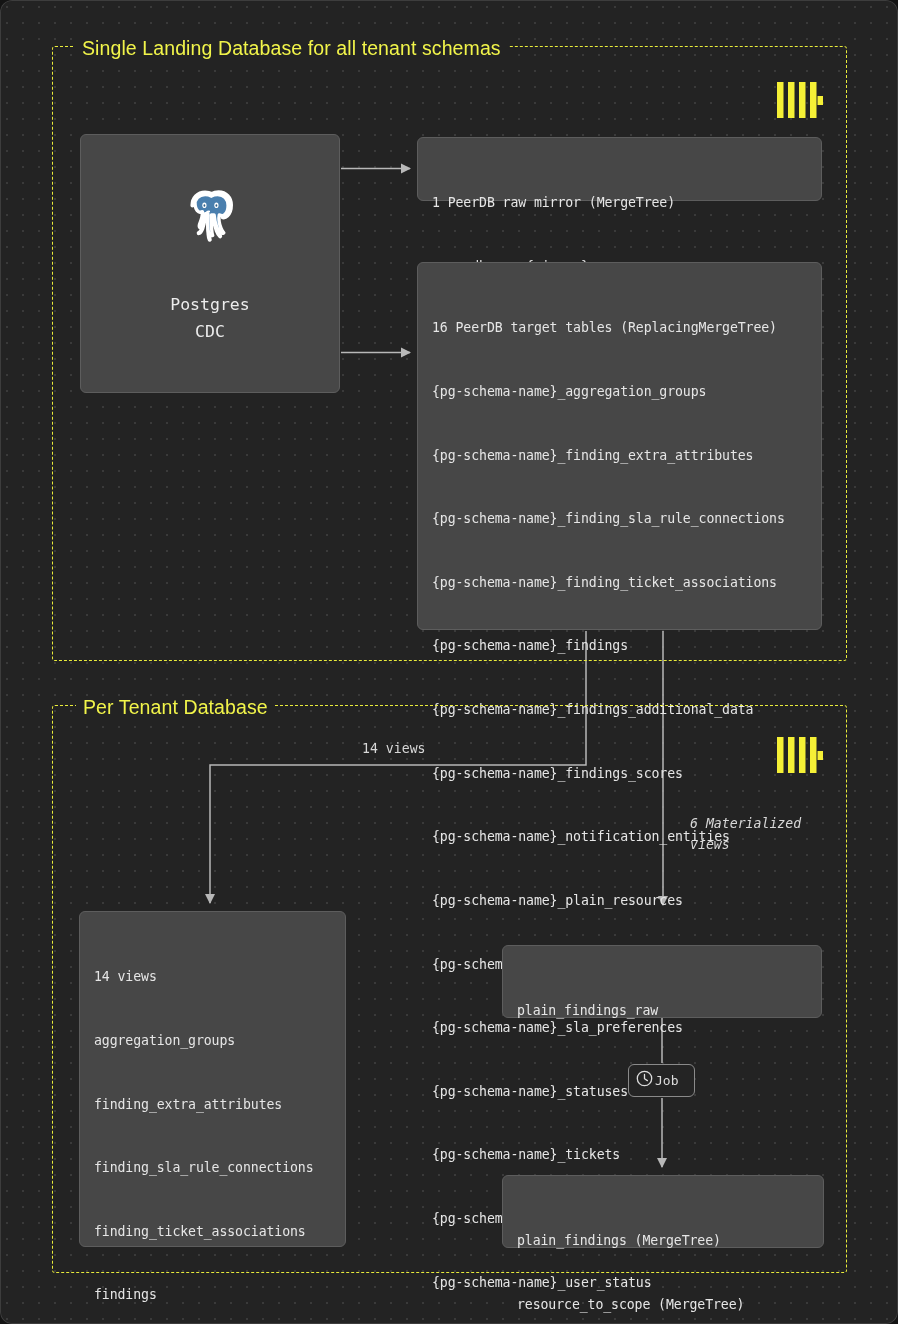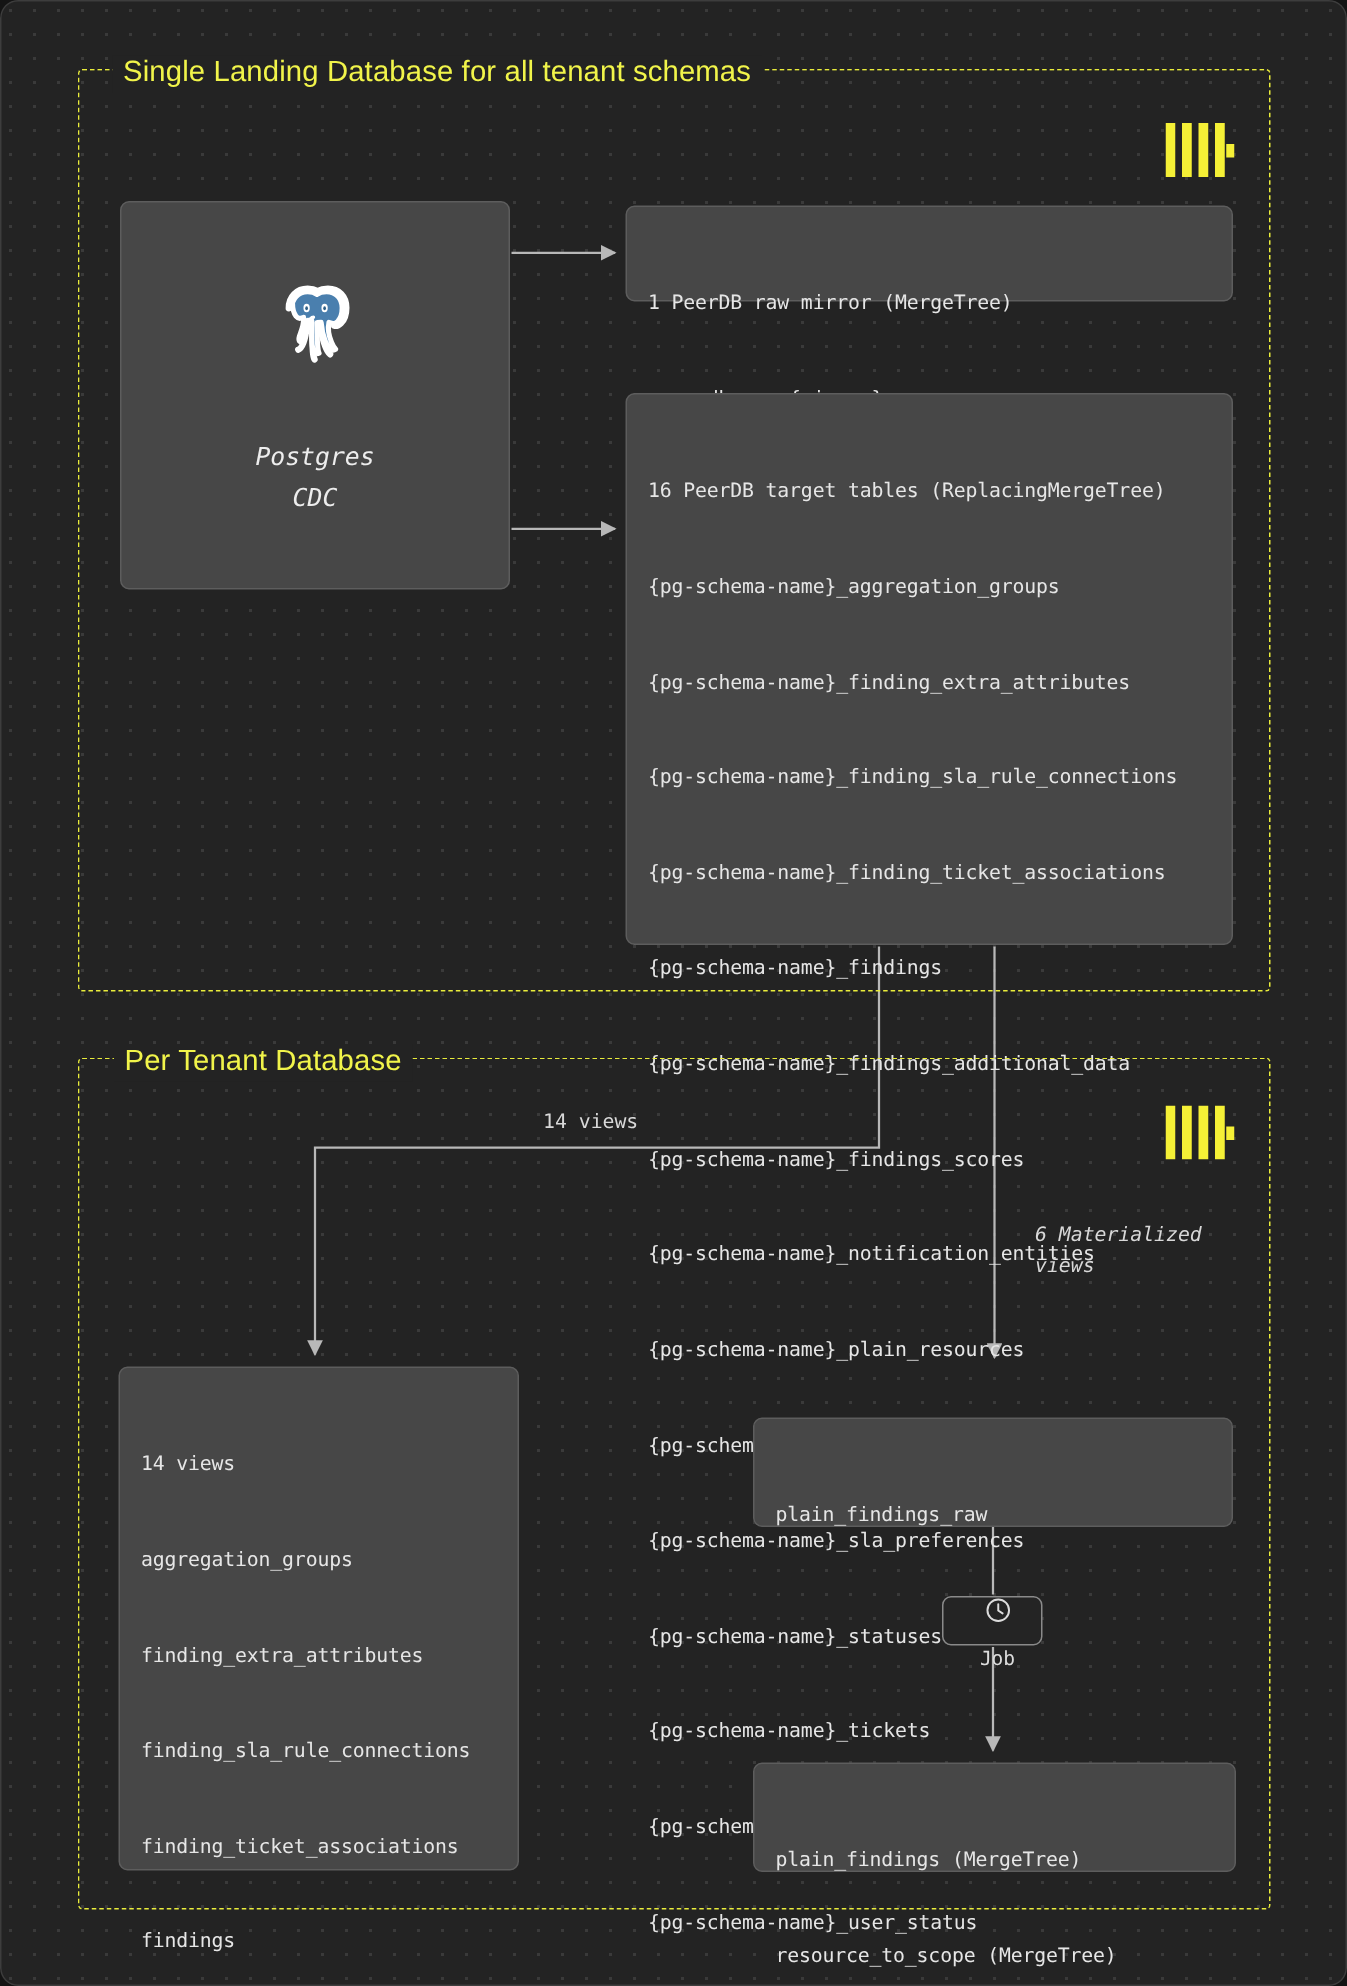--- a/index.html
+++ b/index.html
@@ -65,21 +65,20 @@
   
   #pg-node {
     left: 80px;
     top: 134px;
     width: 260px;
     height: 259px;
     display: flex;
     flex-direction: column;
     align-items: center;
     justify-content: center;
-    font-style: italic;
   }
   #pg-logo {
     width: 64px;
     height: 64px;
     margin-bottom: 44px;
   }
   #pg-label {
     font-family: "DejaVu Sans Mono", monospace;
     font-size: 16.5px;
     line-height: 27px;
@@ -104,24 +103,23 @@
     position: absolute;
     left: 628px;
     top: 1064px;
     width: 67px;
     height: 33px;
     border: 1px solid #8a8a8a;
     border-radius: 6px;
     background: #242424;
     display: flex;
     align-items: center;
-    gap: 12px;
+    gap: 2px;
     padding-left: 7px;
     box-sizing: border-box;
-    flex-direction: column;
   }
   #job-pill .job-label {
     font-family: "DejaVu Sans Mono", monospace;
     font-size: 13px;
     color: #dcdcdc;
   }
 
   
   .ch-logo { position: absolute; }
 

